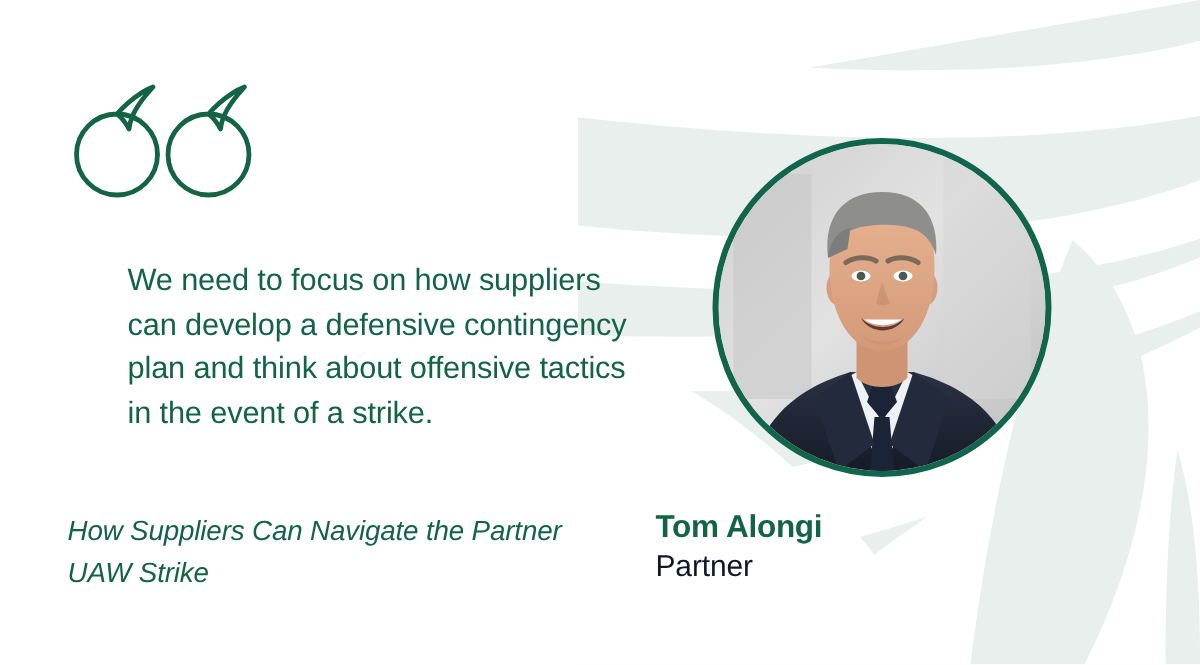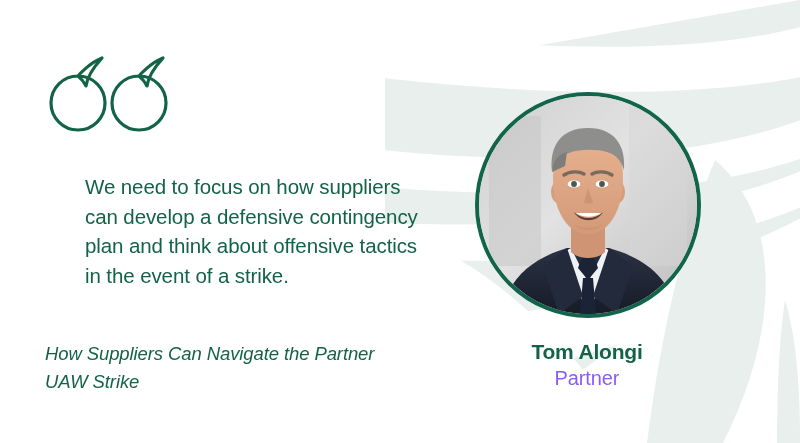--- a/index.html
+++ b/index.html
@@ -72,31 +72,31 @@
     overflow:hidden;
     background:#d8d8d8;
   }
   .portrait-wrap svg { display:block; width:218px; height:218px; }
 
   
   .name-block {
     position:absolute;
     left:437px; top:339px;
     width:300px;
-    text-align:center;
+    text-align:left;
   }
   .person-name {
     color:#136346;
     font-size:21px;
     font-weight:700;
     line-height:26px;
     letter-spacing:-0.2px;
   }
   .person-title {
-    color:#8b5cf6;
+    color:#0f172a;
     font-size:20px;
     font-weight:400;
     line-height:26px;
     letter-spacing:-0.1px;
   }
 </style>
 </head>
 <body>
 
 <div class="card">

